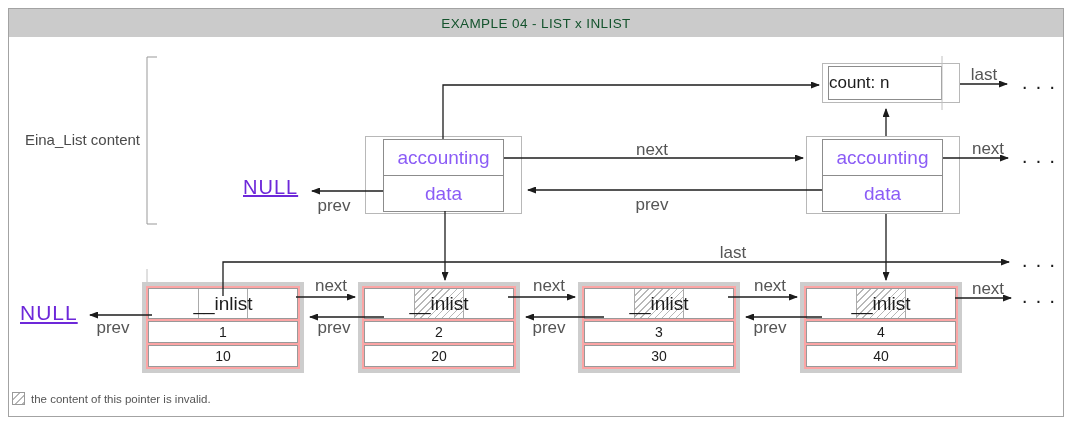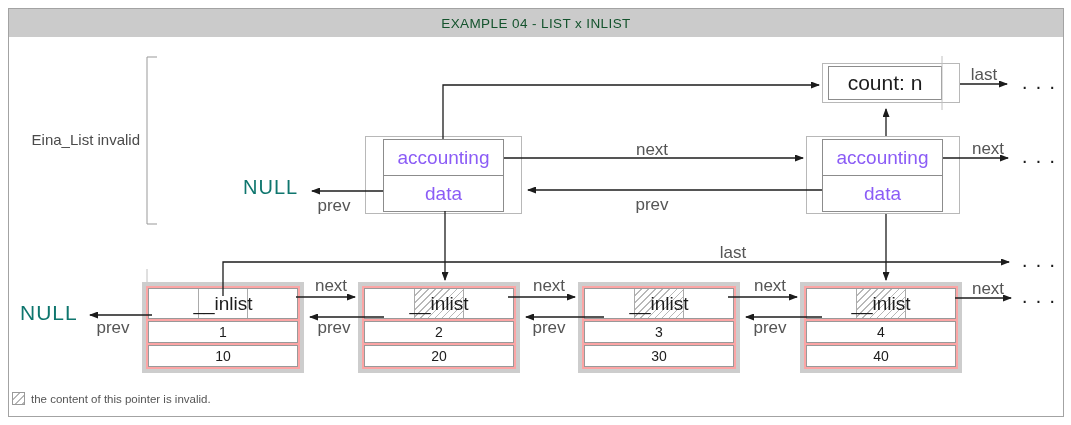--- a/index.html
+++ b/index.html
@@ -9,60 +9,60 @@
   }
   .frame{position:absolute;left:8px;top:8px;width:1054px;height:407px;border:1px solid #a3a3a3;background:#fff;}
   .titlebar{position:absolute;left:0;top:0;right:0;height:28px;background:#cbcbcb;
     display:flex;align-items:center;justify-content:center;}
   .titlebar span{font-size:13.5px;color:#14532d;letter-spacing:.4px;}
   
   .box-outer{position:absolute;border:1px solid #b8b8b8;background:#fff;box-sizing:border-box;}
   .box-inner{position:absolute;border:1px solid #8c8c8c;background:#fff;box-sizing:border-box;}
   .struct-row{height:35px;line-height:35px;text-align:center;font-size:19px;color:#8b5cf6;}
   .struct-row.first{border-bottom:1px solid #8c8c8c;}
-  .count-text{height:32px;line-height:32px;text-align:center;font-size:21px;color:#1c1c1c;}
+  .count-text{height:32px;line-height:32px;font-size:17px;color:#1c1c1c;}
   
   .node{position:absolute;width:162px;height:91px;border:4px solid #cdcdcd;background:#fca5a5;
     box-sizing:border-box;padding:2px;}
   .node-head{position:relative;height:31px;border:1px solid #999;box-sizing:border-box;
     display:flex;margin-bottom:2px;background:#fff;}
   .subcell{flex:1 1 auto;}
   .subcell.mid{flex:0 0 50px;border-left:1px solid #ababab;border-right:1px solid #ababab;box-sizing:border-box;}
   .hatch{background:repeating-linear-gradient(135deg,#ffffff 0px,#ffffff 4px,#b8b8b8 4px,#b8b8b8 5px);}
   .node-head .head-label{position:absolute;left:0;right:0;top:0;height:29px;line-height:29px;
     text-align:center;font-size:19px;color:#1c1c1c;}
   .vrow{height:22px;line-height:20px;border:1px solid #999;box-sizing:border-box;
     text-align:center;font-size:14px;color:#1c1c1c;margin-bottom:2px;background:#fff;}
   .vrow.last{margin-bottom:3px;}
   
   .lbl{position:absolute;font-size:17px;color:#555;transform:translateX(-50%);white-space:nowrap;}
   .dots{position:absolute;font-size:14px;font-weight:bold;color:#1c1c1c;letter-spacing:3px;
     transform:translate(-50%,-50%);white-space:nowrap;}
-  .null-label{position:absolute;color:#0f766e;letter-spacing:1px;}
+  .null-label{position:absolute;color:#6d28d9;letter-spacing:1px;text-decoration:underline;}
   .group-label{position:absolute;left:18px;top:131px;width:122px;text-align:right;
     font-size:15px;color:#4a4a4a;}
   .wires{position:absolute;left:0;top:0;width:1071px;height:425px;pointer-events:none;}
   
   .legend{position:absolute;left:12px;top:392px;display:flex;align-items:center;}
   .legend .swatch{display:inline-block;width:13px;height:13px;border:1px solid #999;
     box-sizing:border-box;margin-right:6px;}
   .legend .legend-text{font-size:11.5px;color:#555;}
 </style>
 </head>
 <body>
 
 <div class="stage">
 
   <div class="frame">
     <div class="titlebar">
       <span>EXAMPLE 04 - LIST x INLIST</span>
     </div>
   </div>
 
-  <div class="group-label">Eina_List invalid</div>
+  <div class="group-label">Eina_List content</div>
 
   <div class="null-label" style="left:243px;top:176px;font-size:20px;">NULL</div>
   <div class="null-label" style="left:20px;top:301px;font-size:21px;">NULL</div>
 
   <div class="box-outer" style="left:822px;top:63px;width:138px;height:40px;"></div>
   <div class="box-inner" style="left:828px;top:66px;width:114px;height:34px;">
     <div class="count-text">count: n</div>
   </div>
 
   <div class="box-outer" style="left:365px;top:136px;width:157px;height:78px;"></div>

